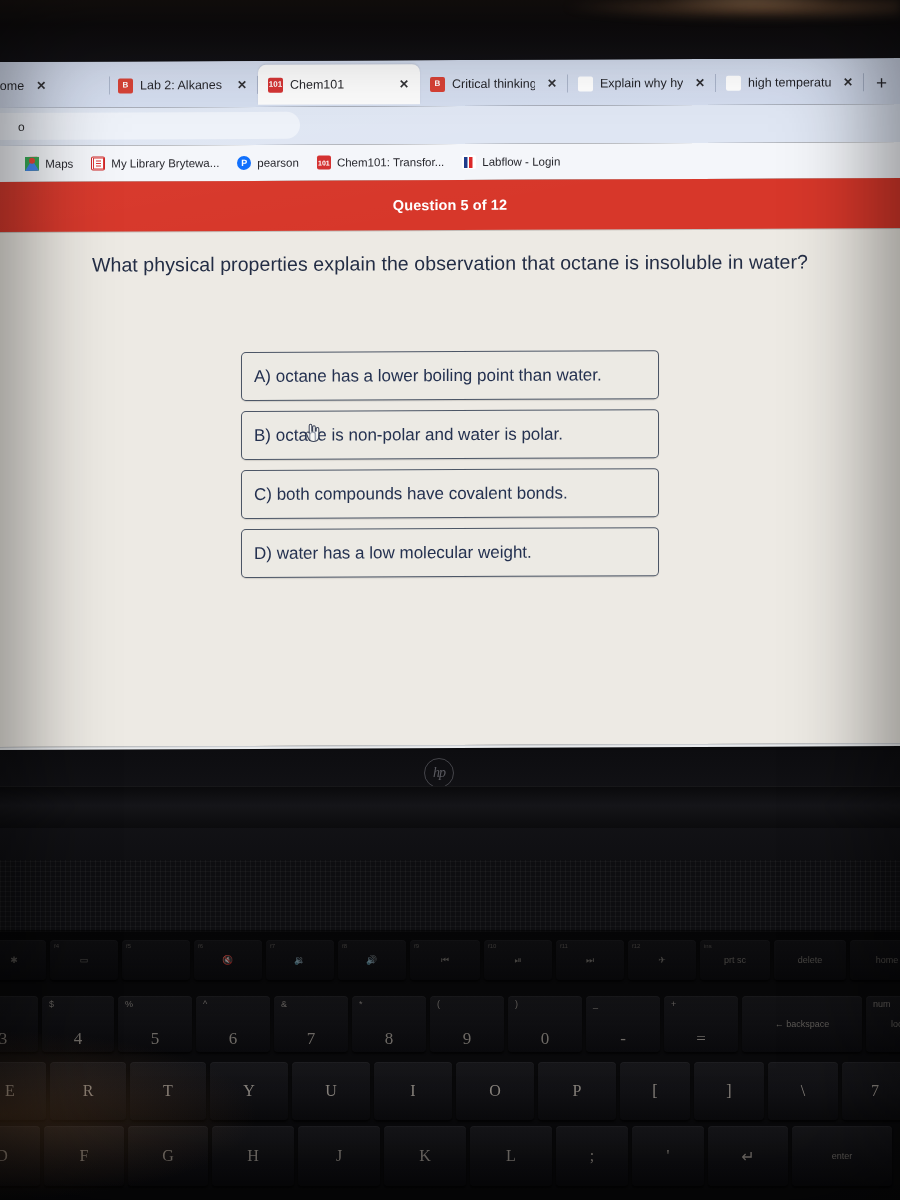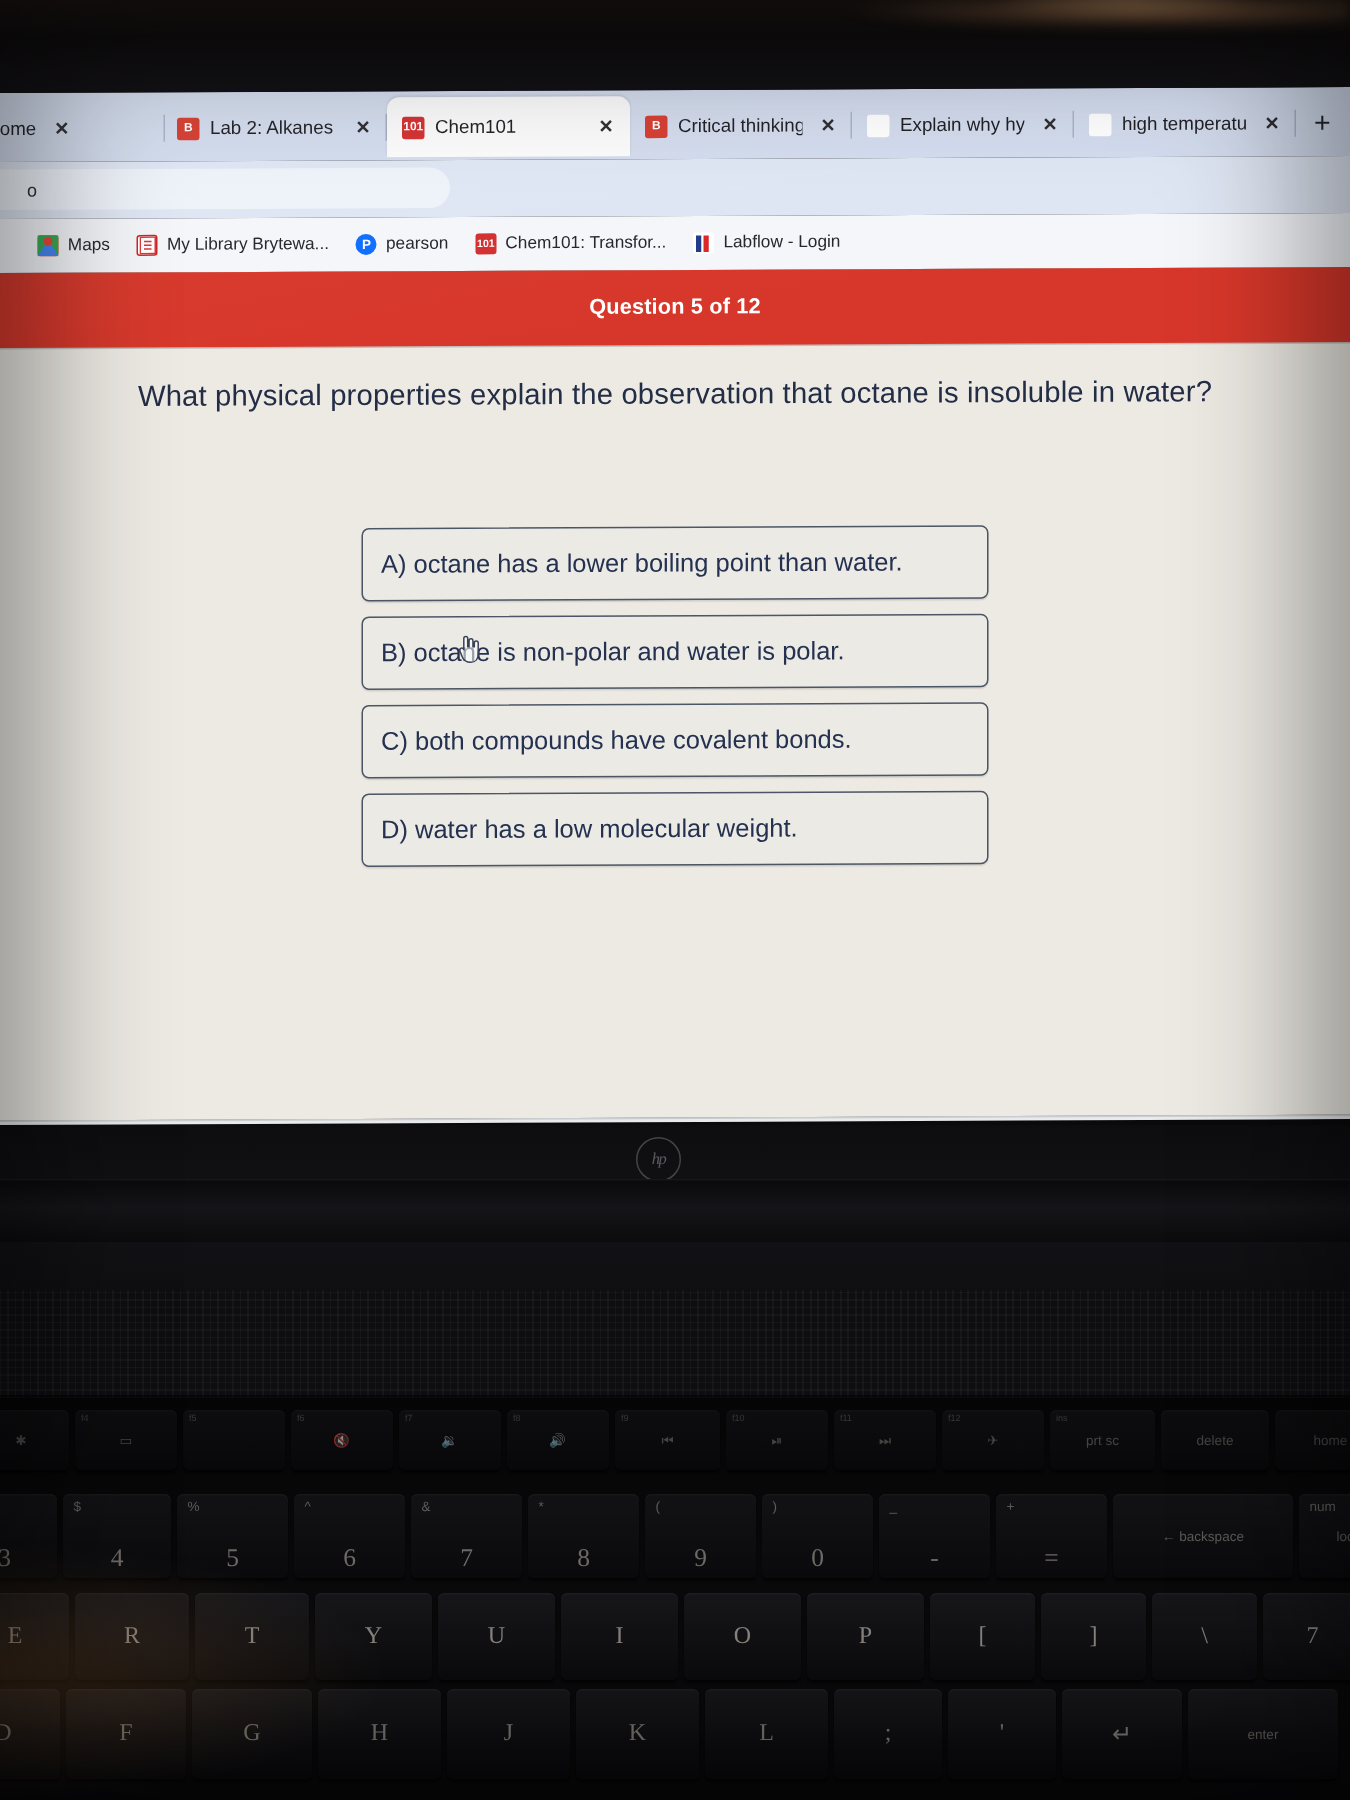--- a/index.html
+++ b/index.html
@@ -126,21 +126,21 @@
           background:#0b0b0d; overflow:hidden; }
   .palmrest {
     position:absolute; left:0; top:0; width:900px; height:172px;
     background:linear-gradient(180deg,#0d0d10 0%,#131317 35%,#0a0a0c 100%);
   }
   .hp-logo {
     position:absolute; left:424px; top:758px; width:30px; height:30px;
     border-radius:50%; border:1.5px solid rgba(190,190,200,.30);
     display:flex; align-items:center; justify-content:center;
     font-family:"Liberation Serif", serif; font-style:italic;
-    font-size:11px; color:rgba(200,200,210,.40); letter-spacing:-1px;
+    font-size:14px; color:rgba(200,200,210,.40); letter-spacing:-1px;
   }
   .hinge {
     position:absolute; left:0; top:786px; width:900px; height:42px;
     background:linear-gradient(180deg,#0a0a0c,#151519 45%,#0b0b0d);
     border-top:1px solid rgba(255,255,255,.05);
   }
   .speaker {
     position:absolute; left:0; top:860px; width:900px; height:72px;
     background:
       repeating-linear-gradient(90deg, rgba(255,255,255,.035) 0 1px, rgba(0,0,0,0) 1px 5px),

